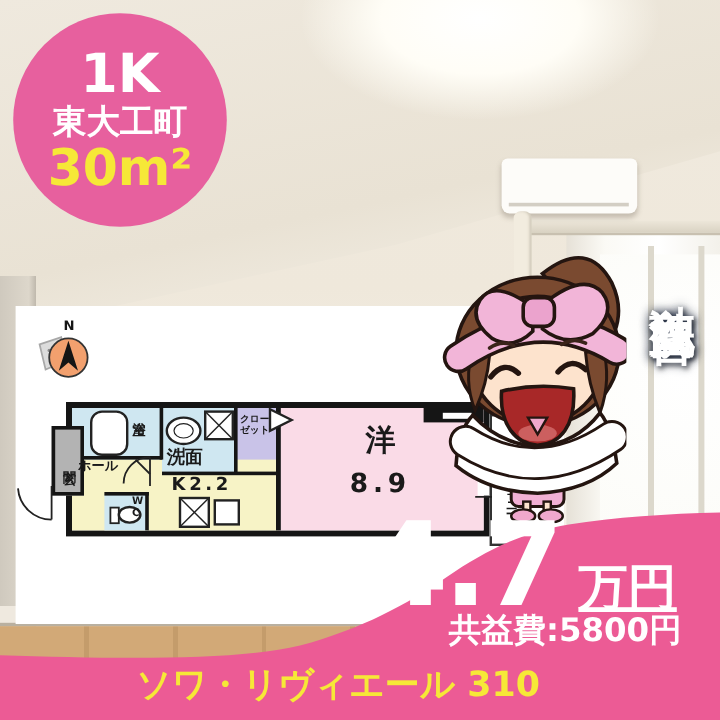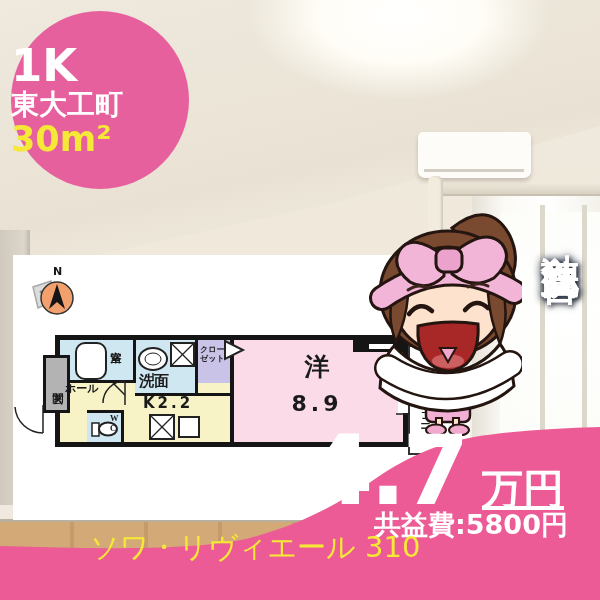--- a/index.html
+++ b/index.html
@@ -34,50 +34,50 @@
     border-radius:6px;box-shadow:inset -2px 0 2px rgba(140,130,110,.3);}
   .baseboard{position:absolute;left:0;top:505px;width:100%;height:17px;background:#efe9df;
     border-bottom:3px solid #b9b0a0;}
   .floor{position:absolute;left:0;top:522px;width:100%;height:78px;
     background:repeating-linear-gradient(90deg,#d2a977 0 70px,#c49c6b 70px 74px),
                linear-gradient(#d6ad7c,#c9a06e);}
 
   
   .badge{position:absolute;left:11px;top:11px;width:178px;height:178px;border-radius:50%;
     background:var(--badge-pink,#e7609e);z-index:6;display:flex;flex-direction:column;
-    align-items:flex-start;justify-content:center;line-height:1.08;}
+    align-items:center;justify-content:center;line-height:1.08;}
   .badge .l1{font-size:45px;font-weight:bold;color:#fff;}
   .badge .l2{font-size:28px;font-weight:bold;color:#fff;}
-  .badge .l3{font-size:35px;font-weight:bold;color:var(--accent-yellow,#f6e837);}
+  .badge .l3{font-size:42px;font-weight:bold;color:var(--accent-yellow,#f6e837);}
 
   
   .panel{position:absolute;left:13px;top:255px;width:457px;height:265px;background:#fff;z-index:2;}
   .panel .abs{position:absolute;}
   .frame{position:absolute;left:42px;top:80px;width:353px;height:112px;border:5px solid #151515;background:#fff;}
   .fill{position:absolute;}
   .wline{position:absolute;background:#151515;}
   .plan-label{position:absolute;color:#1a1a1a;font-weight:bold;white-space:nowrap;}
   .vtext{writing-mode:vertical-rl;text-orientation:upright;white-space:nowrap;}
-  .wrap{white-space:normal;word-break:break-all;line-height:1.12;font-family:Liberation Serif, serif;}
+  .wrap{white-space:normal;word-break:break-all;line-height:1.12;}
   .genkan{position:absolute;left:30px;top:100px;width:27px;height:58px;background:var(--room-gray,#b3b3b3);
     border:3px solid #151515;display:flex;align-items:center;justify-content:center;}
   .balcony{position:absolute;left:395px;top:90px;width:34px;height:110px;background:#fff;
     border:2px solid #333;display:flex;align-items:center;justify-content:center;}
 
   
   .mascot{position:absolute;left:352px;top:198px;z-index:3;}
 
   
   .wave{position:absolute;inset:0;z-index:4;pointer-events:none;}
   .price-big{position:absolute;left:306px;top:422px;z-index:5;color:#fff;font-size:97px;
     font-weight:bold;letter-spacing:-4px;line-height:1;}
   .price-unit{position:absolute;left:482px;top:462px;z-index:5;color:#fff;font-size:41px;font-weight:bold;text-decoration:underline;}
   .price-fee{position:absolute;left:374px;top:507px;z-index:5;color:#fff;font-size:27px;font-weight:bold;}
-  .bname{position:absolute;left:90px;top:528px;width:360px;text-align:left;z-index:5;
-    color:var(--accent-yellow,#f6e837);font-size:29px;font-weight:normal;white-space:nowrap;}
+  .bname{position:absolute;left:90px;top:551px;width:360px;text-align:right;z-index:5;
+    color:var(--accent-yellow,#f6e837);font-size:29px;font-weight:bold;white-space:nowrap;}
 
   
   .feature{position:absolute;left:541px;top:224px;z-index:5;color:#fff;font-size:38px;font-weight:bold;
     writing-mode:vertical-rl;text-orientation:upright;letter-spacing:3px;line-height:1;
     text-shadow:0 0 9px rgba(45,55,75,.9),2px 2px 4px rgba(0,0,0,.55);}
 </style>
 </head>
 <body>
 
 <div class="stage">

